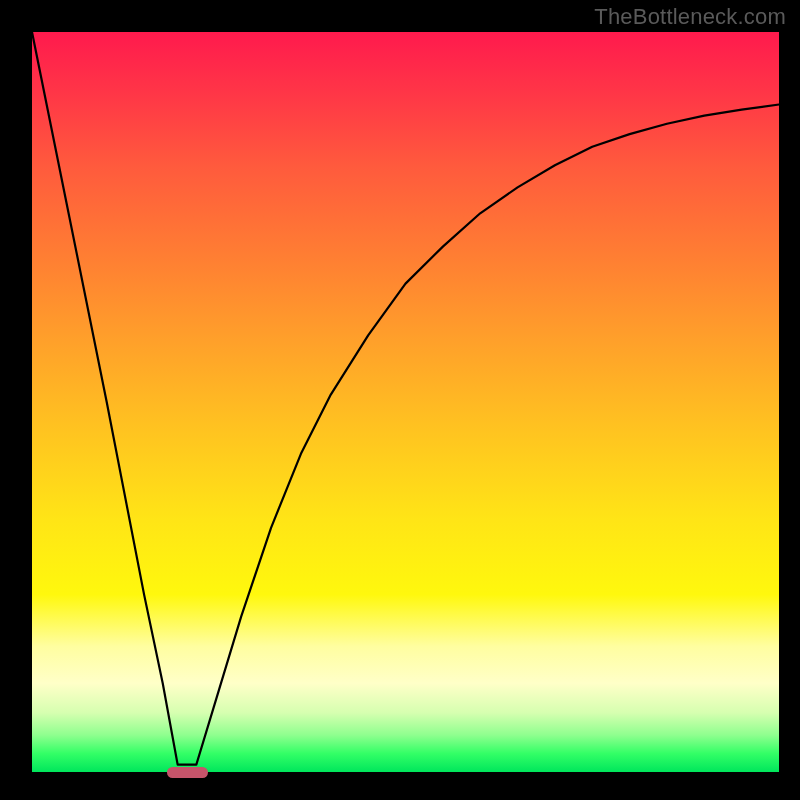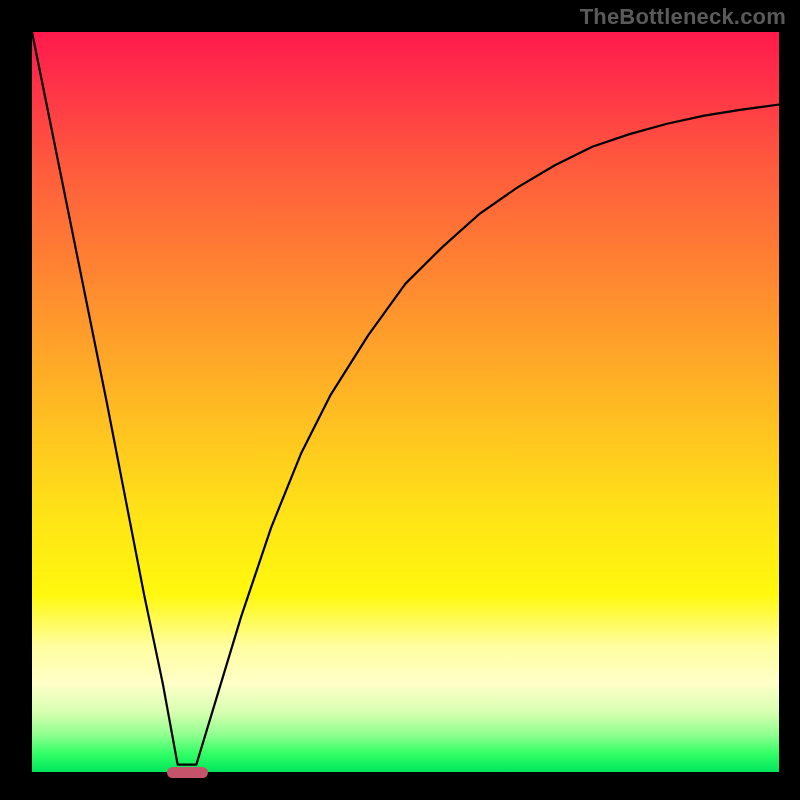--- a/index.html
+++ b/index.html
@@ -35,21 +35,21 @@
       #33ff66 97.5%,
       #00e65c 100%
     );
   }
   .watermark {
     position: absolute;
     top: 4px;
     right: 14px;
     color: #5a5a5a;
     font-size: 22px;
-    font-weight: 700;
+    font-weight: 400;
     letter-spacing: 0.2px;
   }
   .curve {
     position: absolute;
     left: 0;
     top: 0;
     pointer-events: none;
   }
   .marker {
     position: absolute;

